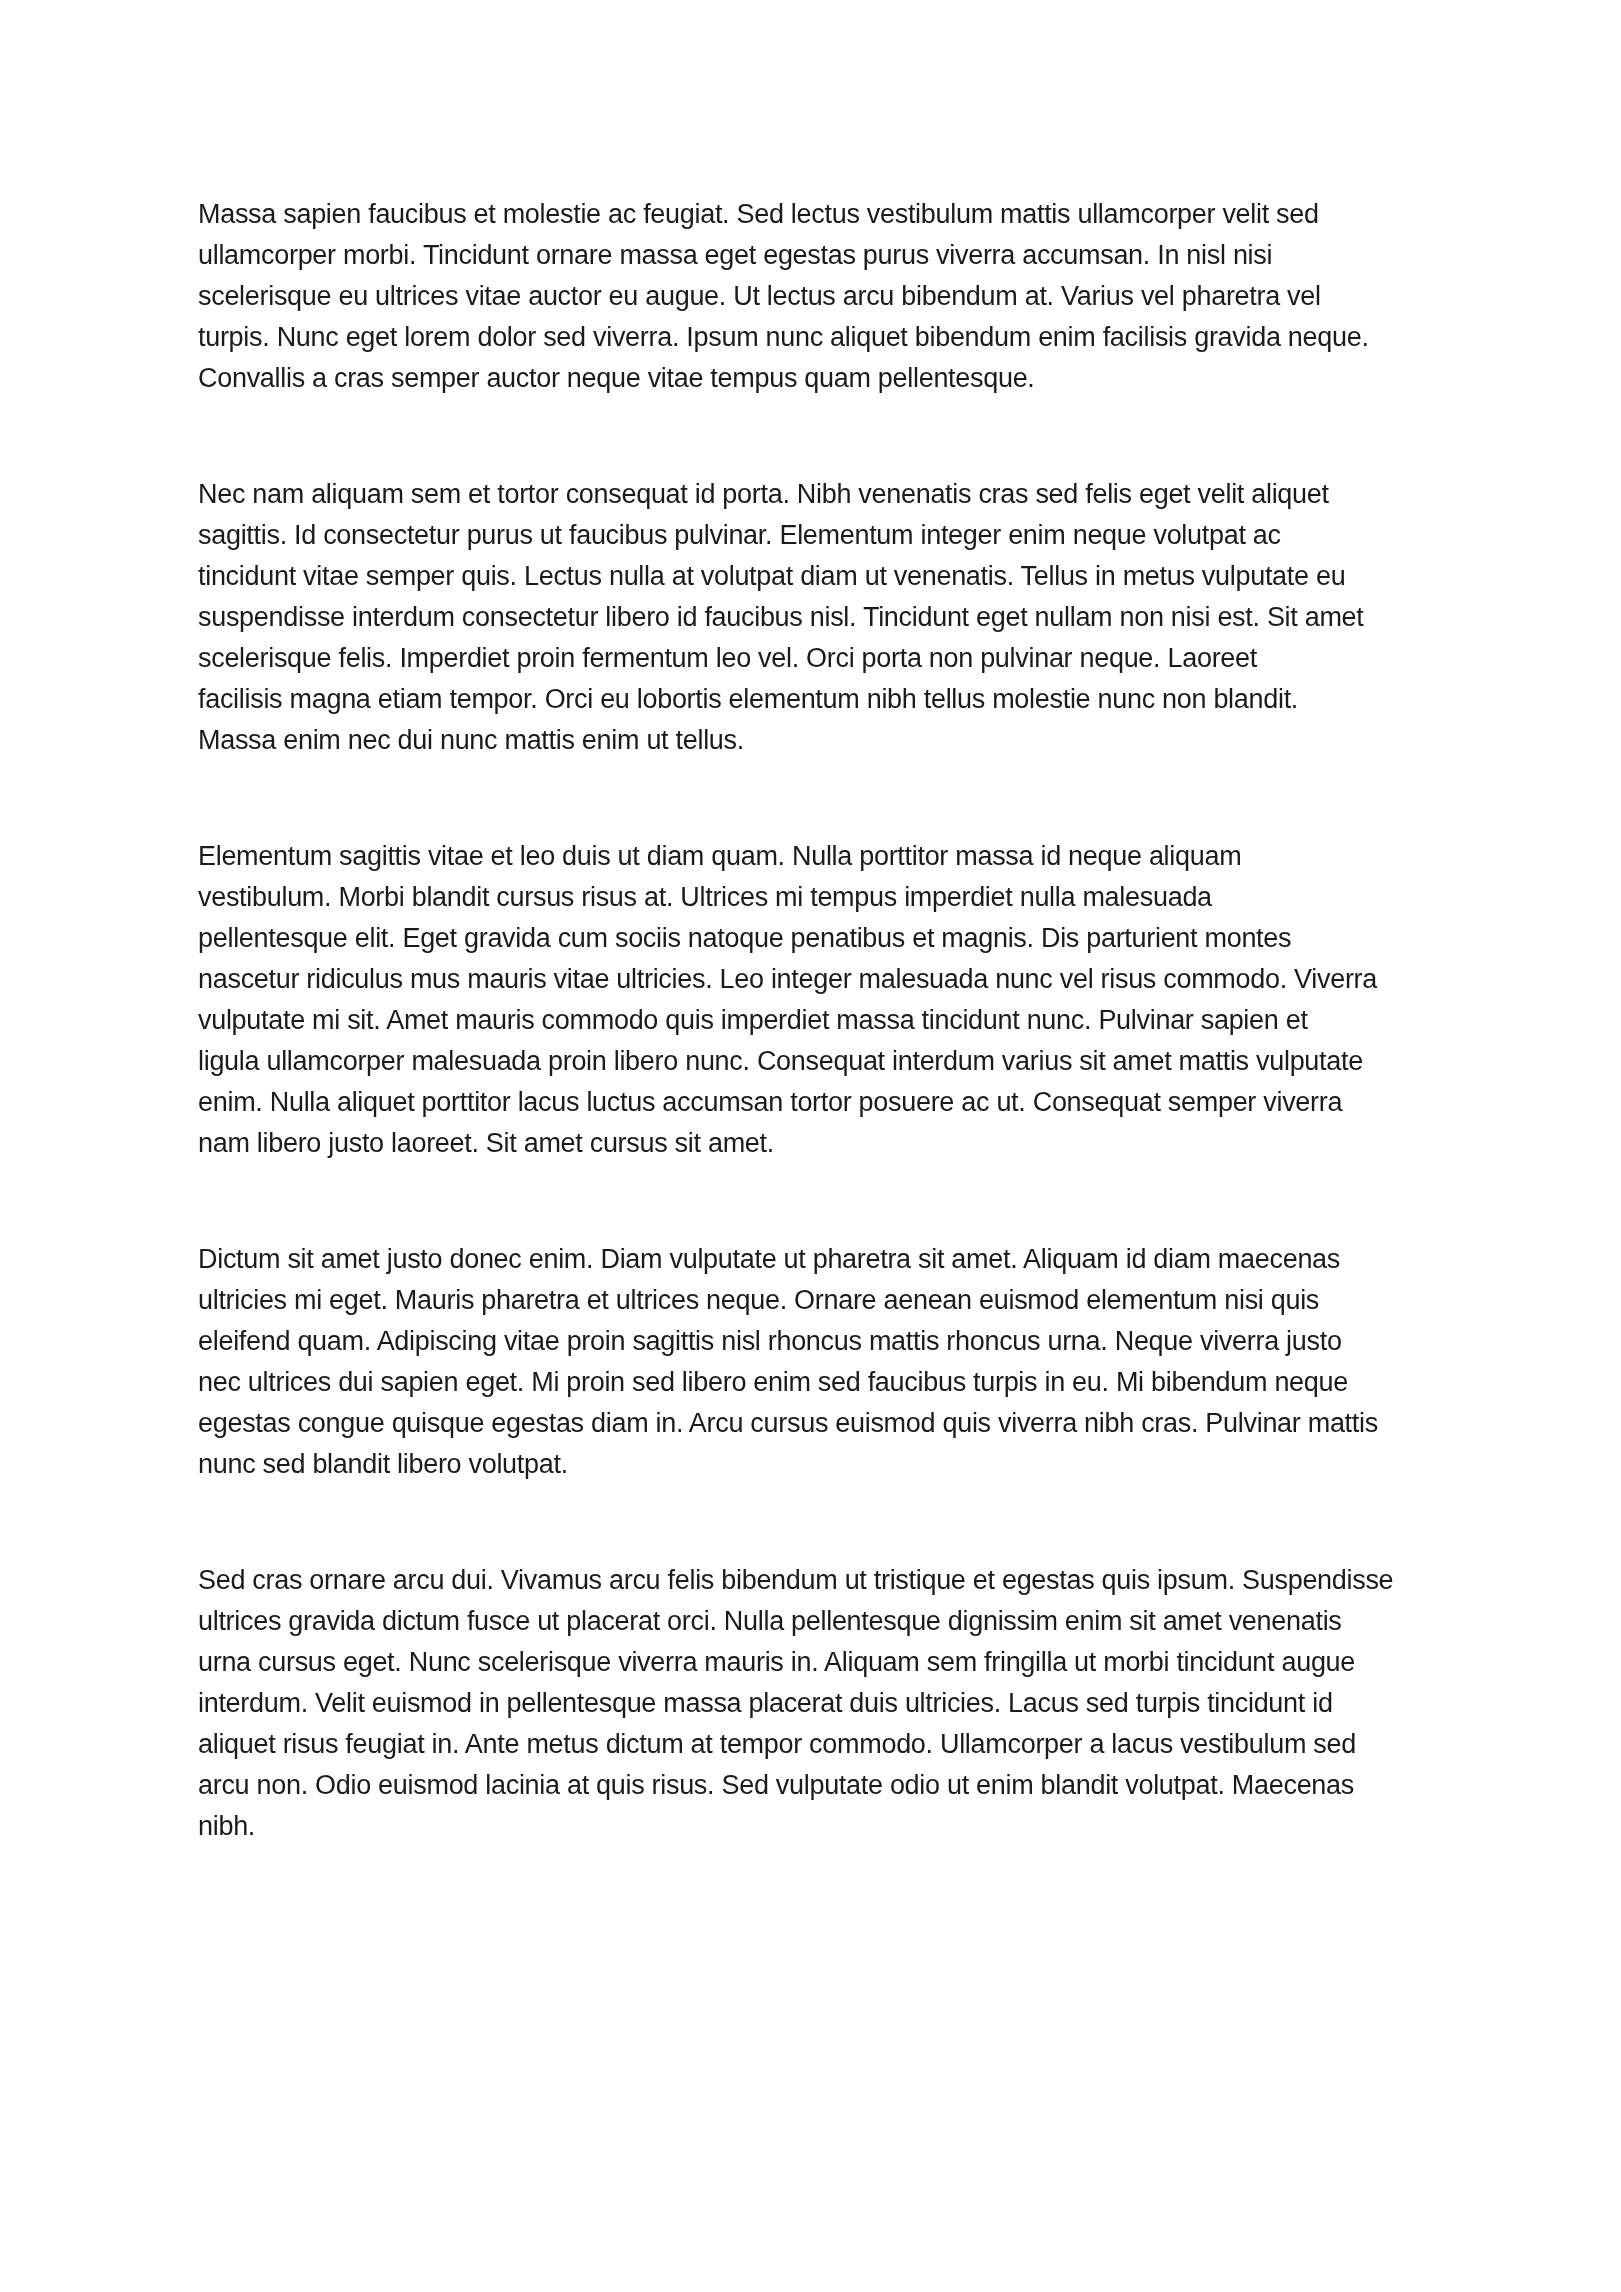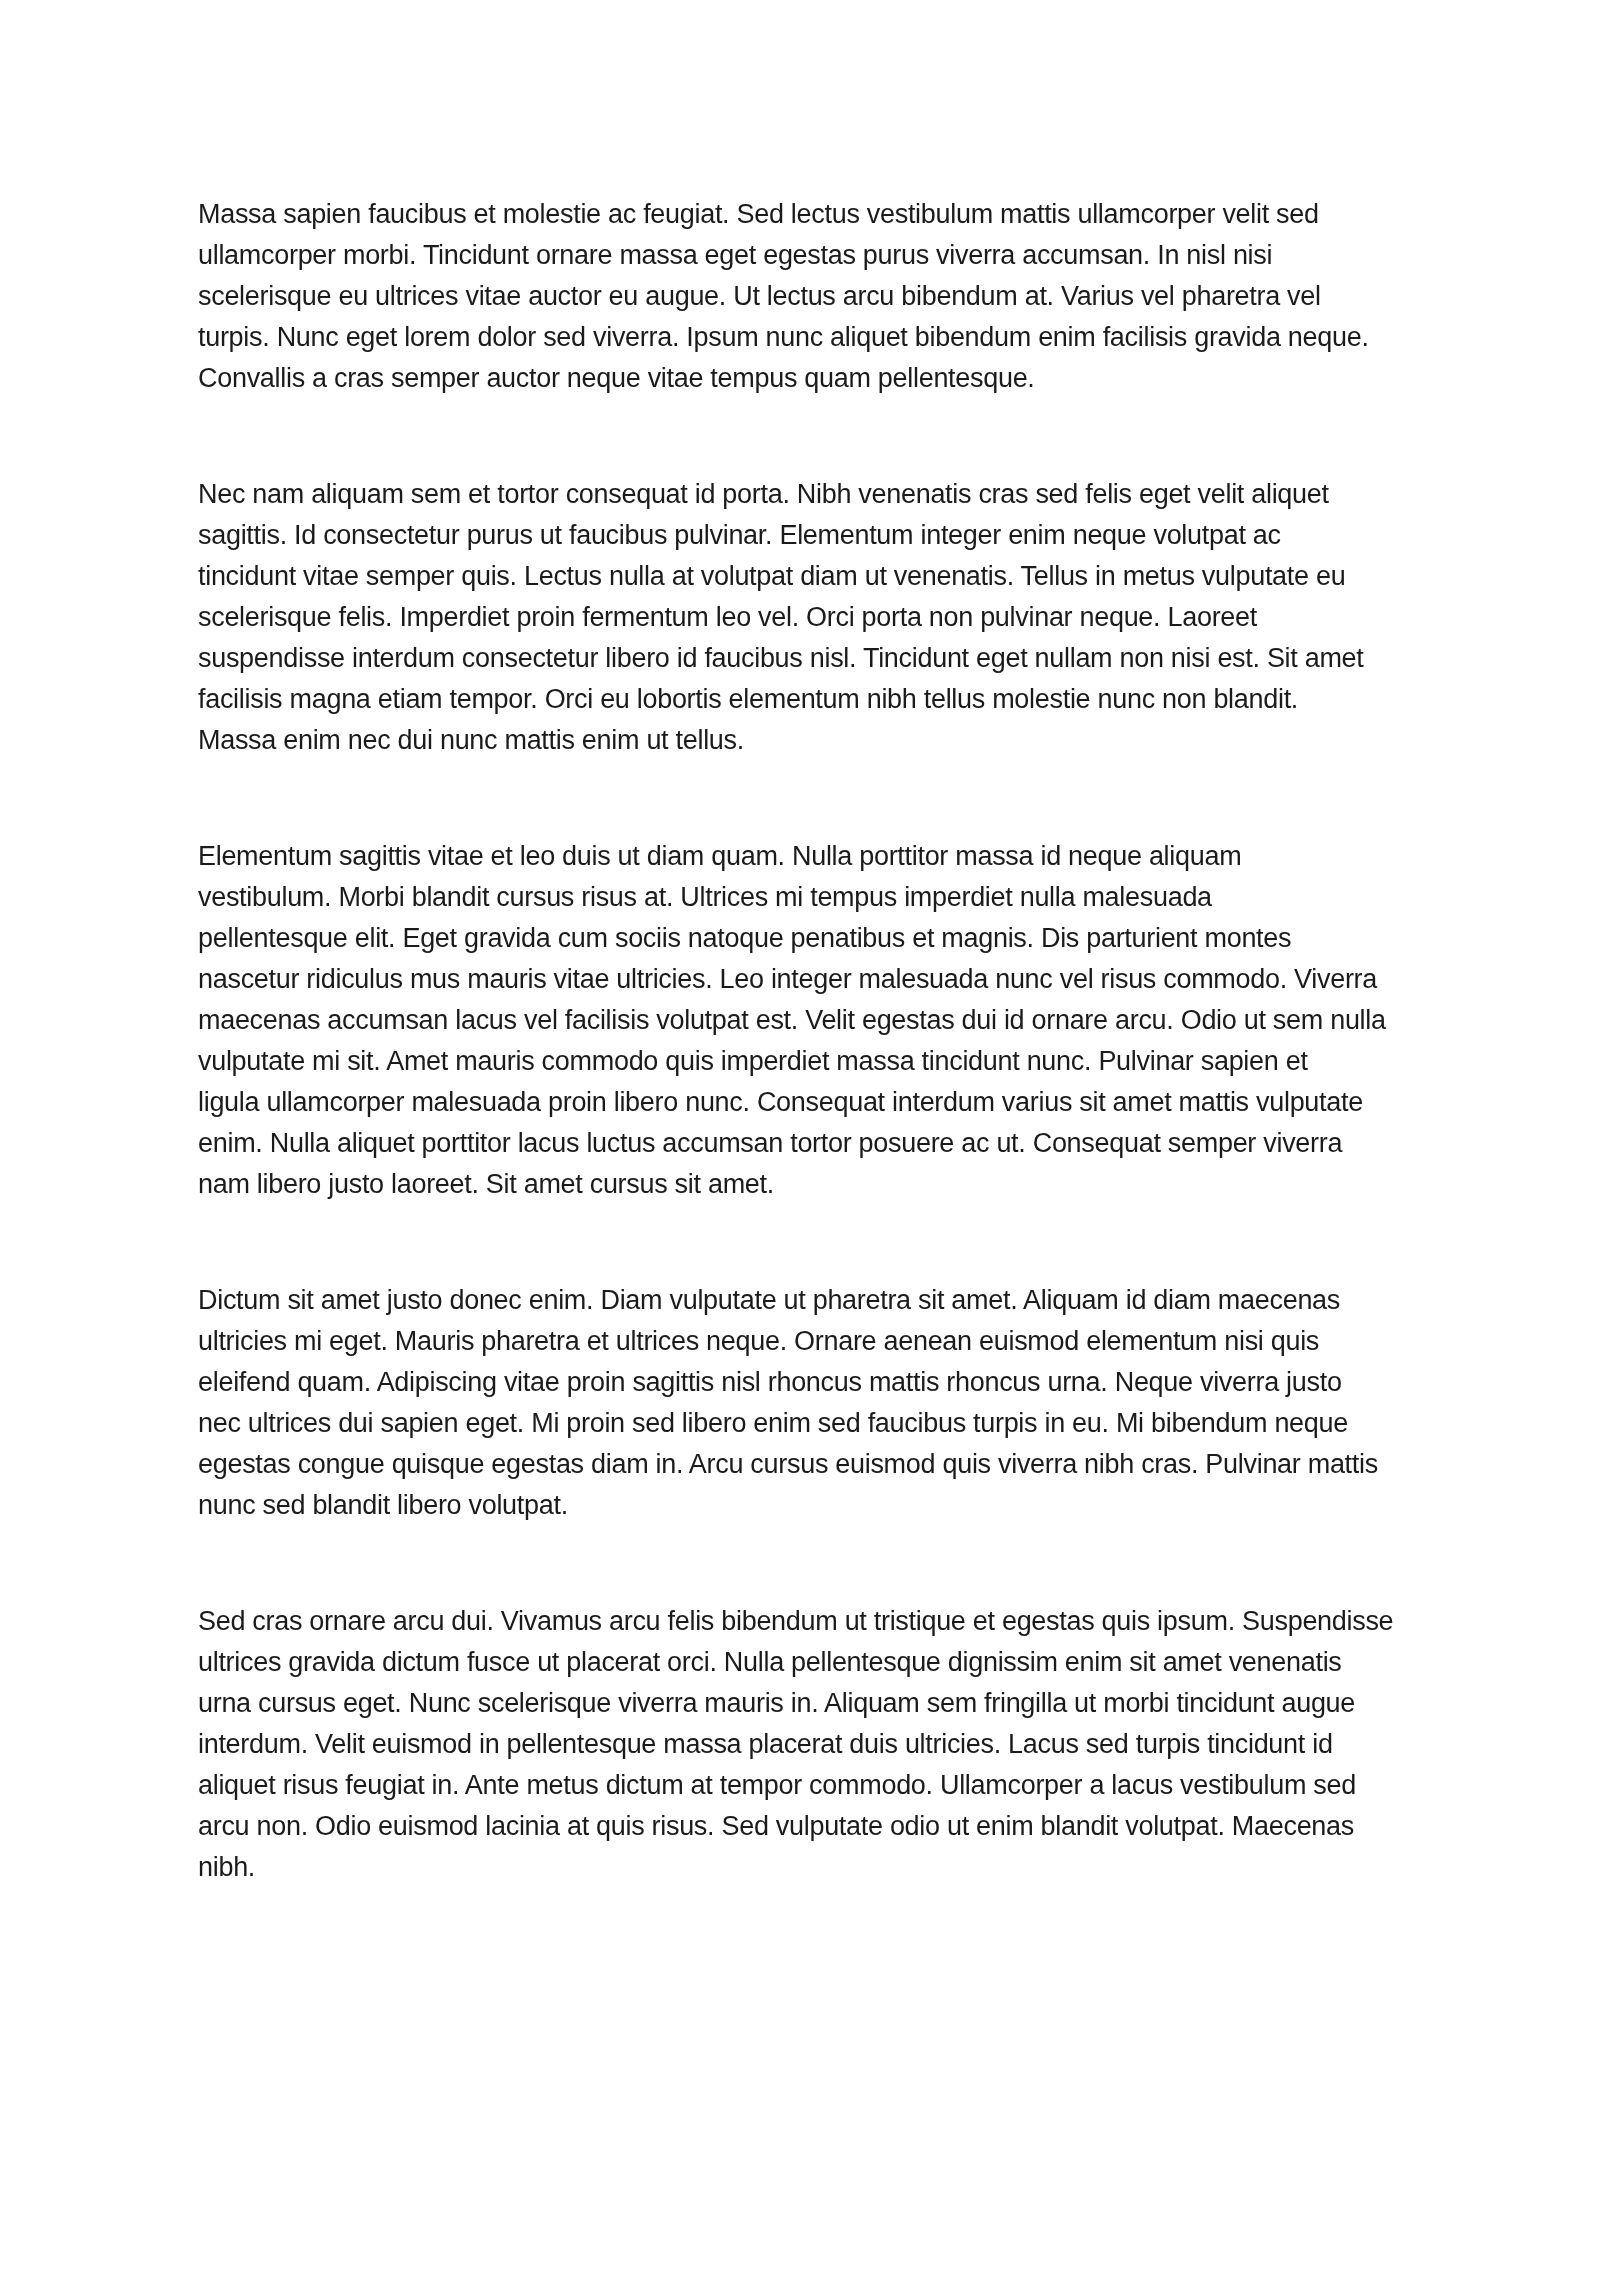--- a/index.html
+++ b/index.html
@@ -38,31 +38,30 @@
         <div class="line">Massa sapien faucibus et molestie ac feugiat. Sed lectus vestibulum mattis ullamcorper velit sed</div>
         <div class="line">ullamcorper morbi. Tincidunt ornare massa eget egestas purus viverra accumsan. In nisl nisi</div>
         <div class="line">scelerisque eu ultrices vitae auctor eu augue. Ut lectus arcu bibendum at. Varius vel pharetra vel</div>
         <div class="line">turpis. Nunc eget lorem dolor sed viverra. Ipsum nunc aliquet bibendum enim facilisis gravida neque.</div>
         <div class="line">Convallis a cras semper auctor neque vitae tempus quam pellentesque.</div>
       </div>
       <div class="para">
         <div class="line">Nec nam aliquam sem et tortor consequat id porta. Nibh venenatis cras sed felis eget velit aliquet</div>
         <div class="line">sagittis. Id consectetur purus ut faucibus pulvinar. Elementum integer enim neque volutpat ac</div>
         <div class="line">tincidunt vitae semper quis. Lectus nulla at volutpat diam ut venenatis. Tellus in metus vulputate eu</div>
+        <div class="line">suspendisse interdum consectetur libero id faucibus nisl. Tincidunt eget nullam non nisi est. Sit amet</div>
         <div class="line">scelerisque felis. Imperdiet proin fermentum leo vel. Orci porta non pulvinar neque. Laoreet</div>
-        <div class="line">suspendisse interdum consectetur libero id faucibus nisl. Tincidunt eget nullam non nisi est. Sit amet</div>
         <div class="line">facilisis magna etiam tempor. Orci eu lobortis elementum nibh tellus molestie nunc non blandit.</div>
         <div class="line">Massa enim nec dui nunc mattis enim ut tellus.</div>
       </div>
       <div class="para">
         <div class="line">Elementum sagittis vitae et leo duis ut diam quam. Nulla porttitor massa id neque aliquam</div>
         <div class="line">vestibulum. Morbi blandit cursus risus at. Ultrices mi tempus imperdiet nulla malesuada</div>
         <div class="line">pellentesque elit. Eget gravida cum sociis natoque penatibus et magnis. Dis parturient montes</div>
         <div class="line">nascetur ridiculus mus mauris vitae ultricies. Leo integer malesuada nunc vel risus commodo. Viverra</div>
-        <div class="line">maecenas accumsan lacus vel facilisis volutpat est. Velit egestas dui id ornare arcu. Odio ut sem nulla</div>
         <div class="line">vulputate mi sit. Amet mauris commodo quis imperdiet massa tincidunt nunc. Pulvinar sapien et</div>
         <div class="line">ligula ullamcorper malesuada proin libero nunc. Consequat interdum varius sit amet mattis vulputate</div>
         <div class="line">enim. Nulla aliquet porttitor lacus luctus accumsan tortor posuere ac ut. Consequat semper viverra</div>
         <div class="line">nam libero justo laoreet. Sit amet cursus sit amet.</div>
       </div>
       <div class="para">
         <div class="line">Dictum sit amet justo donec enim. Diam vulputate ut pharetra sit amet. Aliquam id diam maecenas</div>
         <div class="line">ultricies mi eget. Mauris pharetra et ultrices neque. Ornare aenean euismod elementum nisi quis</div>
         <div class="line">eleifend quam. Adipiscing vitae proin sagittis nisl rhoncus mattis rhoncus urna. Neque viverra justo</div>
         <div class="line">nec ultrices dui sapien eget. Mi proin sed libero enim sed faucibus turpis in eu. Mi bibendum neque</div>

